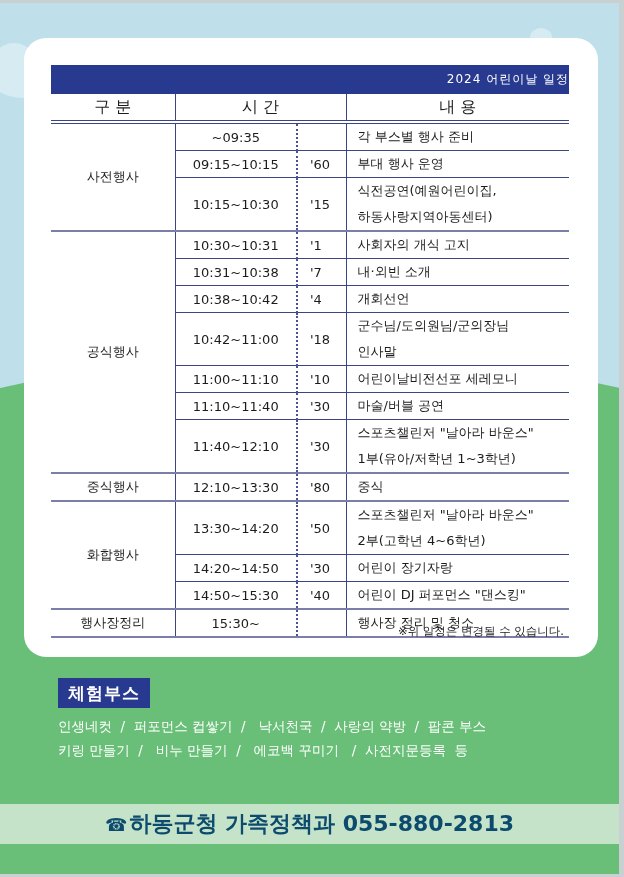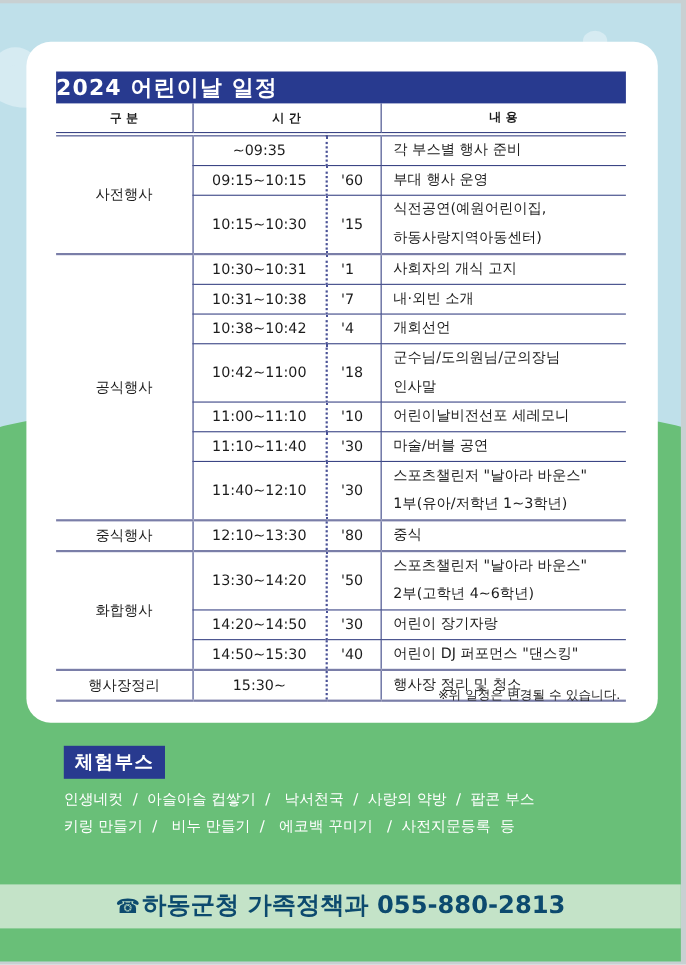--- a/index.html
+++ b/index.html
@@ -20,29 +20,29 @@
     border-radius: 50% 50% 0 0 / 14% 14% 0 0;
   }
   .cloud { position: absolute; background: #d6ebf2; border-radius: 50%; }
   .card {
     position: absolute; left: 24px; top: 35px; width: 574px; height: 619px;
     background: #ffffff; border-radius: 22px;
   }
   .title-bar {
     position: absolute; left: 27px; top: 27px; width: 518px; height: 29px;
     background: #283a8f; color: #fff;
-    font-size: 20px; font-weight: bold; text-align: left; line-height: 29px;
+    font-size: 12px; font-weight: normal; text-align: right; line-height: 29px;
     letter-spacing: 1px;
   }
   table.sched {
     position: absolute; left: 27px; top: 56px; width: 518px;
     border-collapse: collapse; font-size: 13px; color: #1c1c1c;
   }
   table.sched th {
-    font-size: 11px; font-weight: bold; height: 27px; text-align: center;
+    font-size: 16px; font-weight: normal; height: 27px; text-align: center;
     border-bottom: 4px double #3b4585;
   }
   table.sched td { height: 26px; vertical-align: middle; }
   table.sched td.tall { height: 52px; }
   .c-cat { width: 124px; text-align: center; border-right: 1px solid #3b4585; }
   .c-time { width: 122px; text-align: center; border-right: 2px dotted #4a5296; }
   .c-dur { width: 49px; text-align: left; padding-left: 12px; border-right: 1px solid #3b4585; }
   .c-desc { text-align: left; padding-left: 11px; line-height: 26px; }
   th.c-time { border-right: 1px solid #3b4585; }
   tr.rb td { border-bottom: 1px solid #3b4585; }
@@ -187,20 +187,20 @@
           <td class="c-time">15:30~</td>
           <td class="c-dur"></td>
           <td class="c-desc">행사장 정리 및 청소</td>
         </tr>
       </tbody>
     </table>
     <div class="note-change">※위 일정은 변경될 수 있습니다.</div>
   </div>
 
   <div class="booth-tag">체험부스</div>
-  <div class="booth-line" style="top:715px;">인생네컷  /  아슬아슬 컵쌓기  /   낙서천국  /  사랑의 약방  /  팝콘 부스</div>
+  <div class="booth-line" style="top:715px;">인생네컷  /  퍼포먼스 컵쌓기  /   낙서천국  /  사랑의 약방  /  팝콘 부스</div>
   <div class="booth-line" style="top:739px;">키링 만들기  /   비누 만들기  /   에코백 꾸미기   /  사전지문등록  등</div>
 
 
   <div class="contact-bar">
     <span class="phone-icon">☎</span><span>하동군청 가족정책과 055-880-2813</span>
   </div>
 </div>
 
 </body></html>

